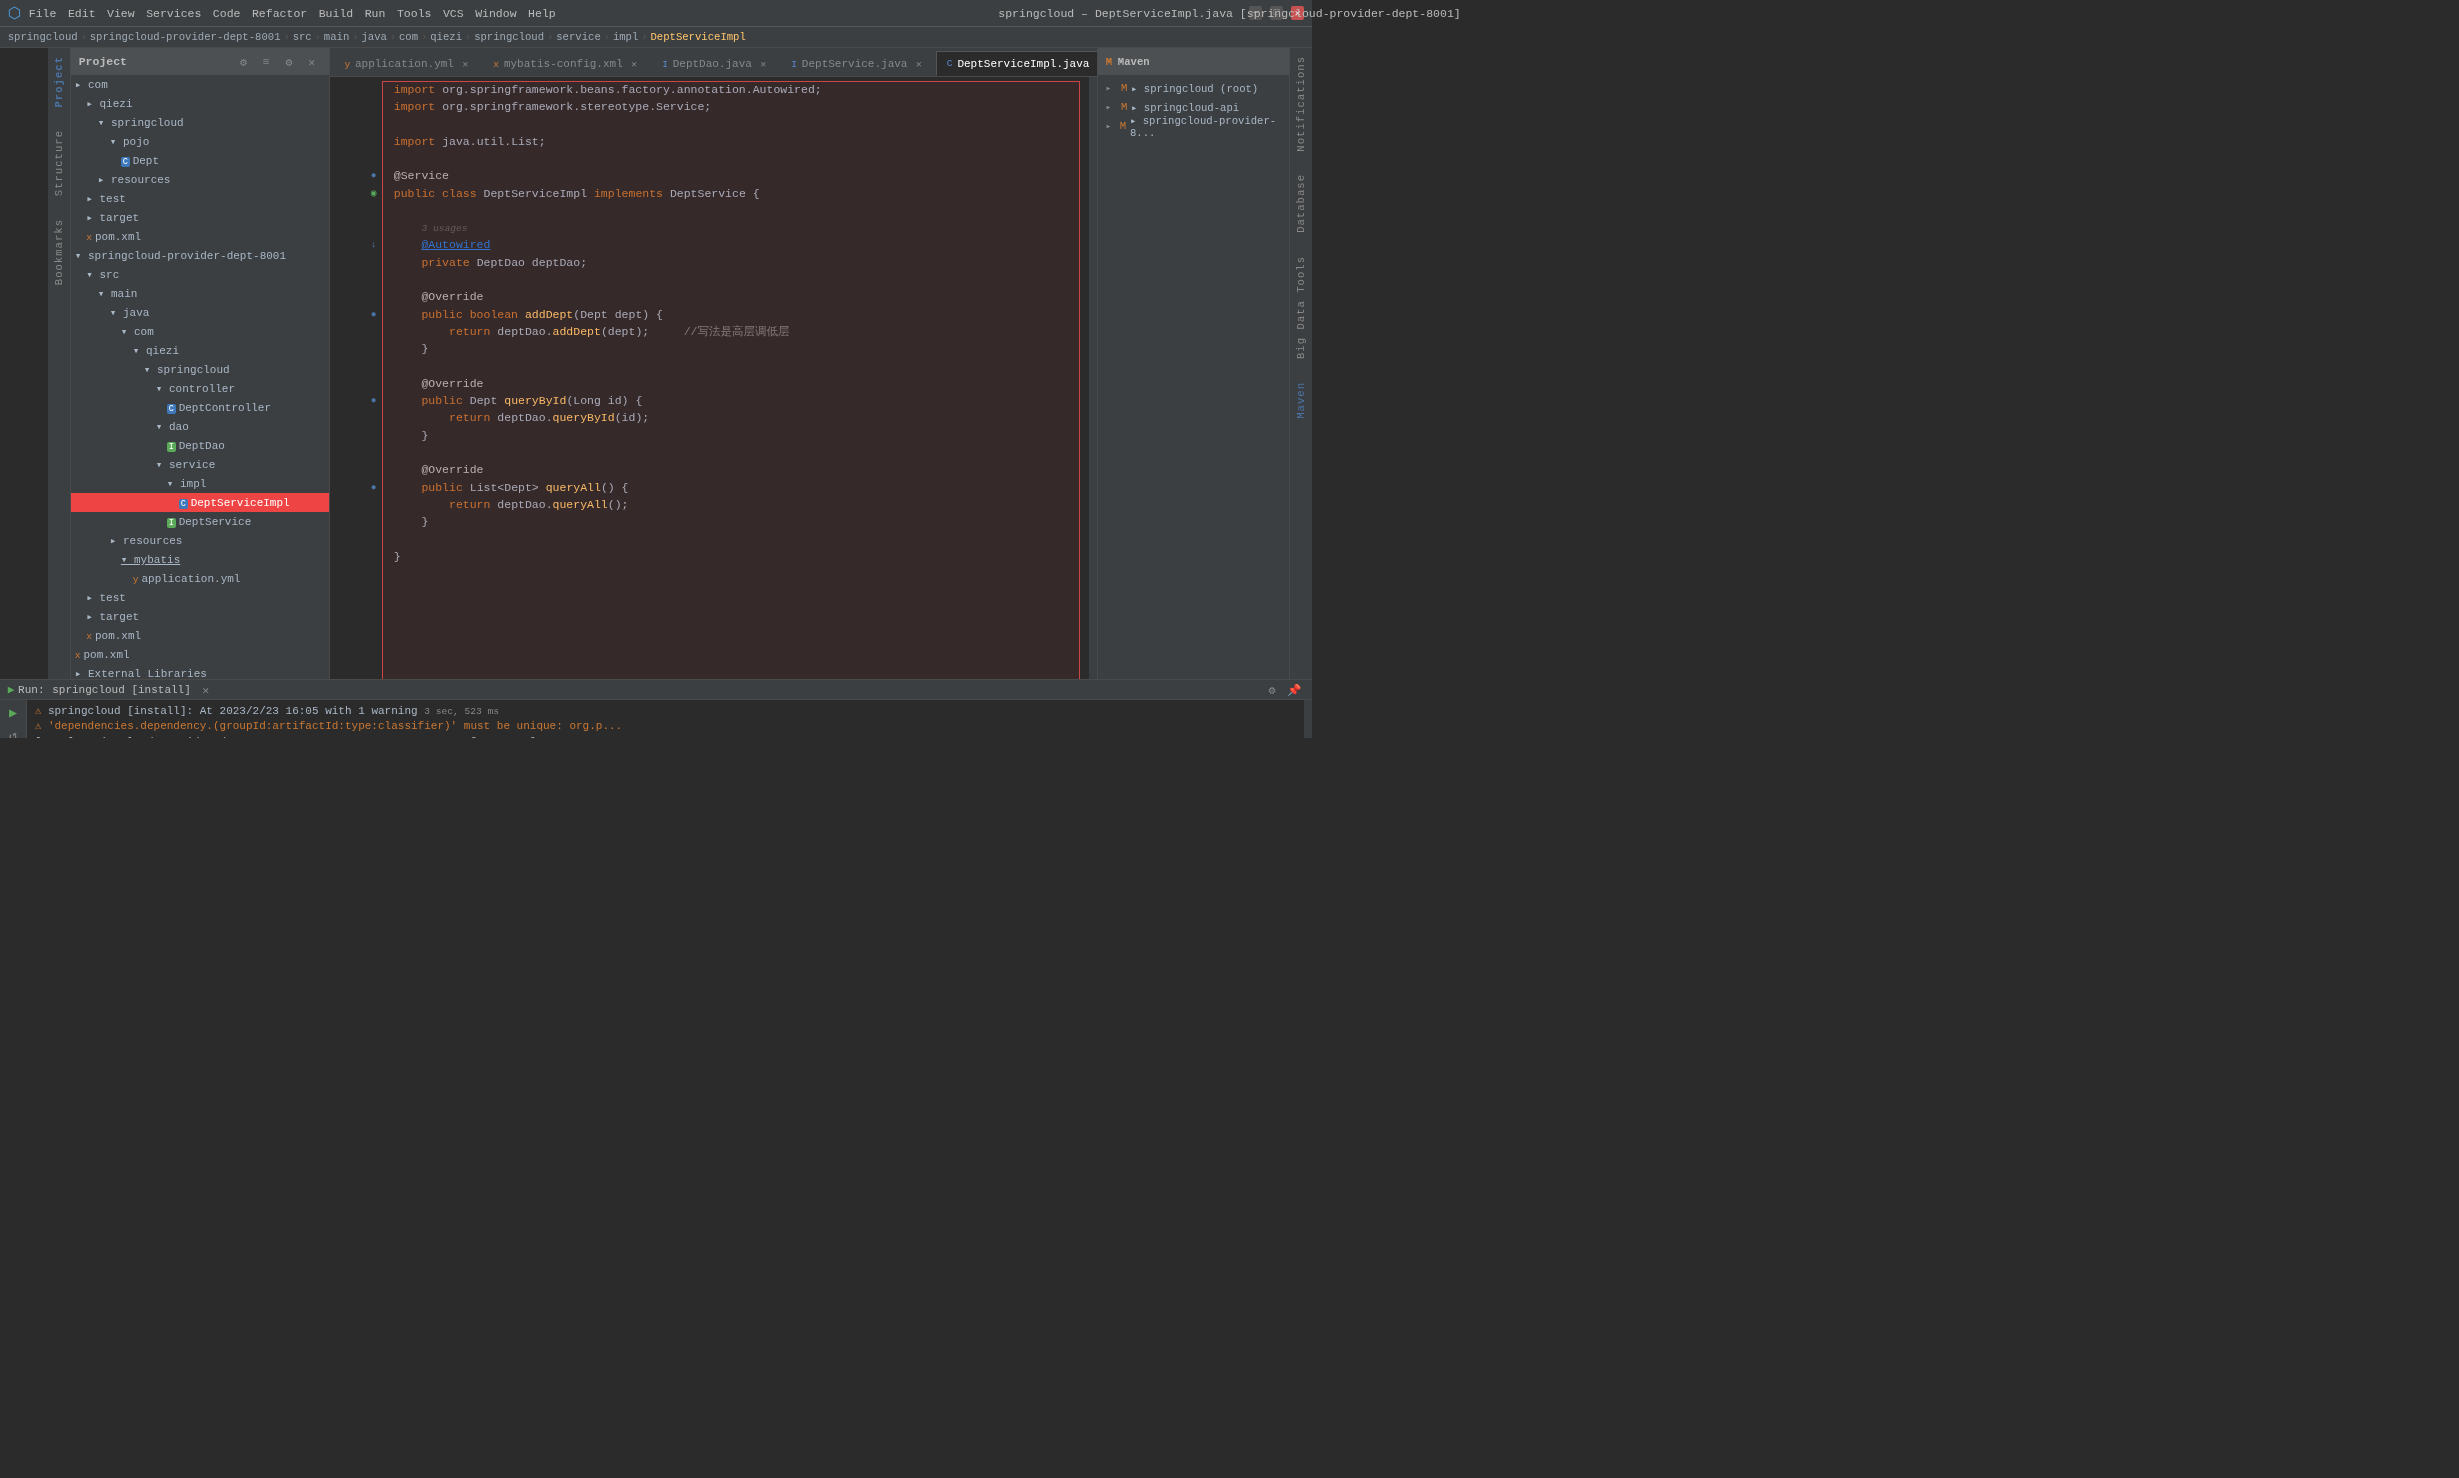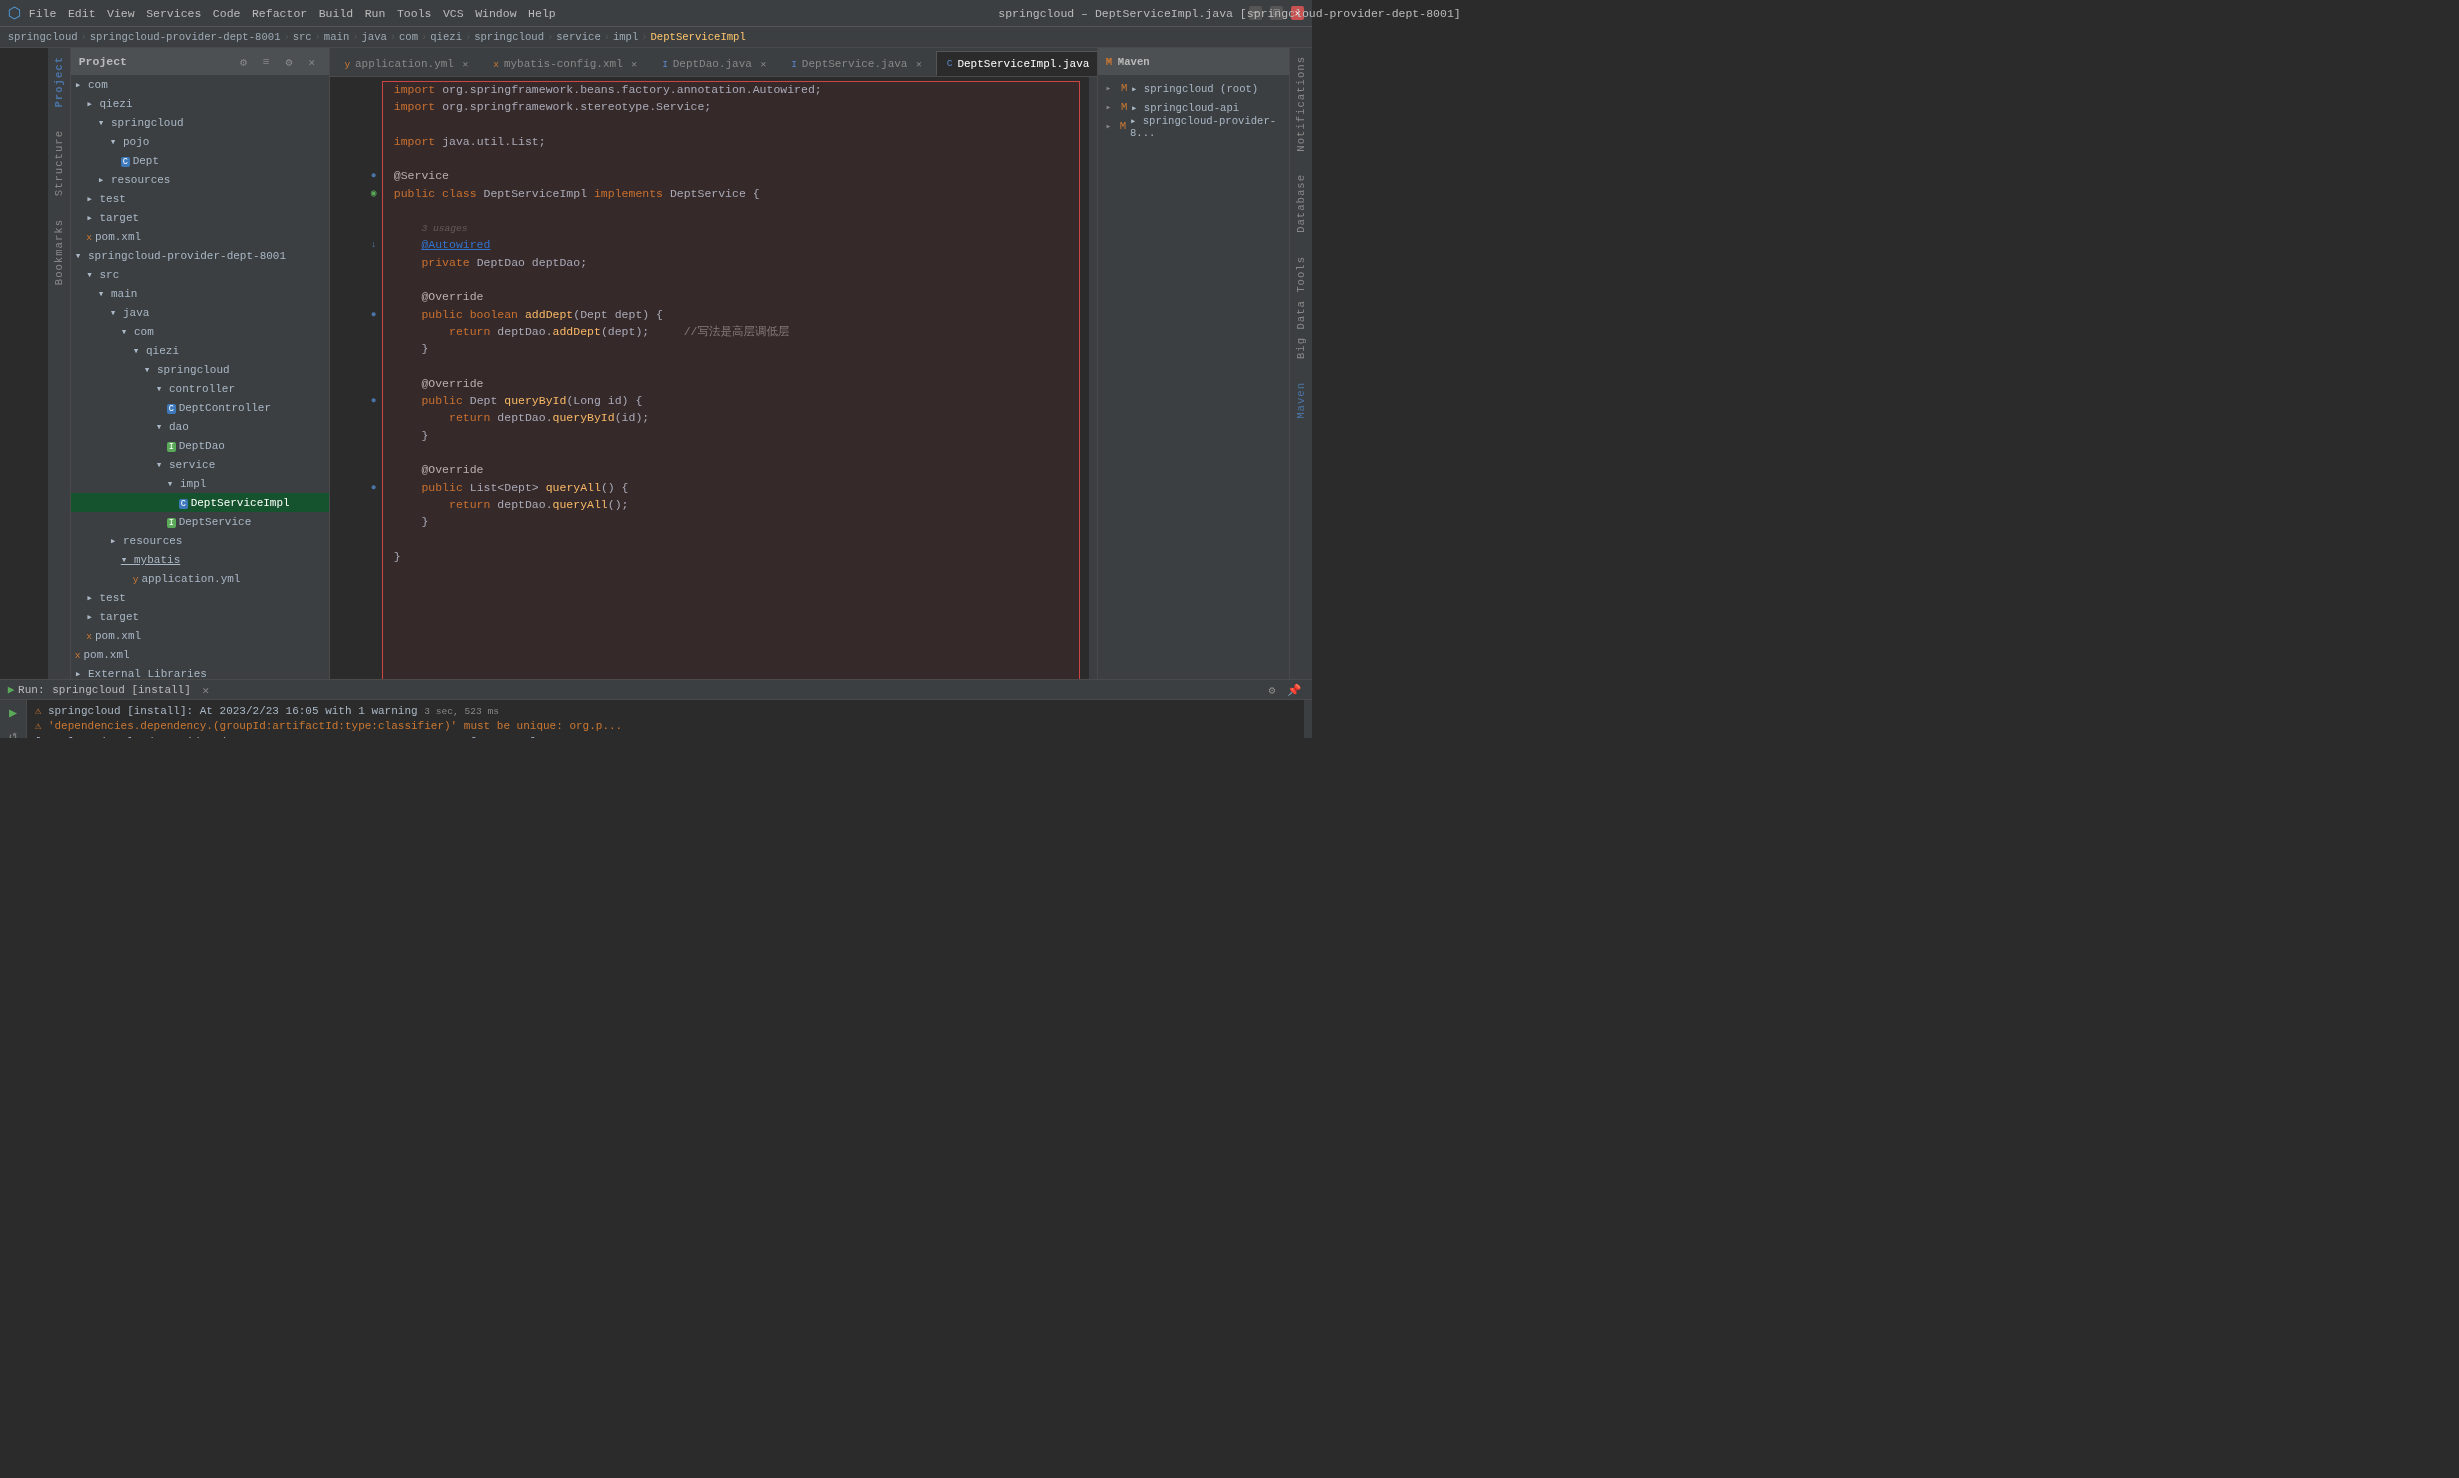--- a/index.html
+++ b/index.html
@@ -113,21 +113,21 @@
     #project-tree::-webkit-scrollbar-thumb { background: #555; }
 
     .tree-item {
       display: flex;
       align-items: center;
       height: 19px;
       padding-left: 3.8px;
       cursor: pointer;
       white-space: nowrap;
     }
-    .tree-item.selected { background: #14532d; color: #fff; }
+    .tree-item.selected { background: #ef4444; color: #fff; }
 
     
     #tabs-bar {
       height: 29px;
       background: #3c3f41;
       display: flex;
       align-items: flex-end;
       padding: 0 3.8px;
       border-bottom: 1.9px solid #4a4a4a;
       overflow: hidden;

